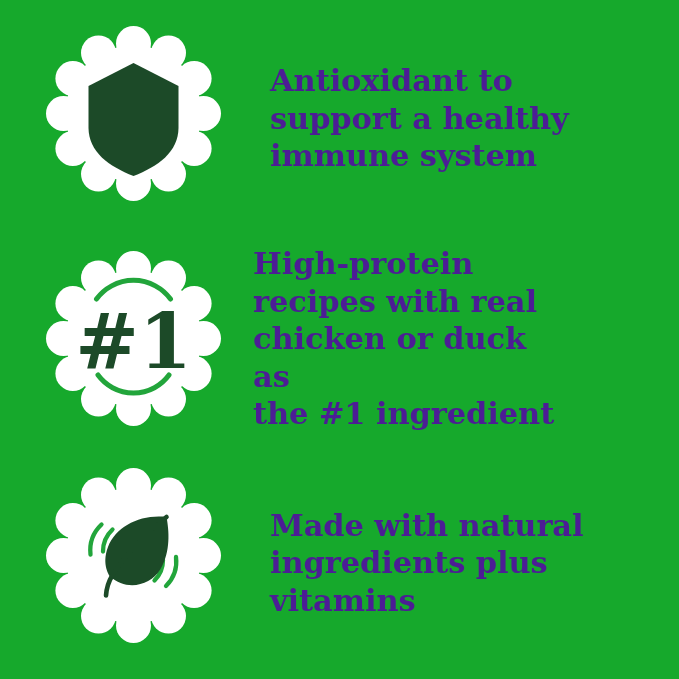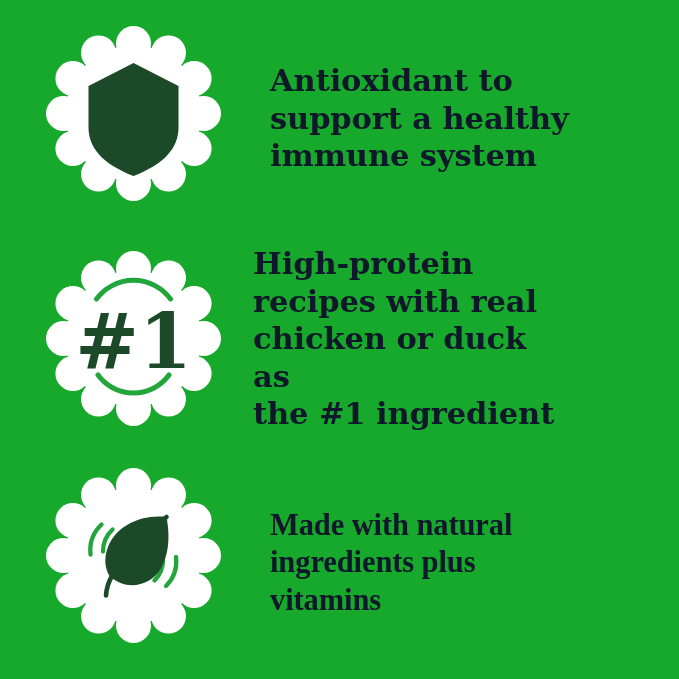--- a/index.html
+++ b/index.html
@@ -43,33 +43,33 @@
   }
   .badge svg {
     display: block;
     width: 175px;
     height: 175px;
     overflow: visible;
   }
 
   .feature-text {
     margin-left: 49px;
-    color: #0f172a;
+    color: #4c1d95;
     font-size: 30.5px;
     line-height: 37.5px;
     font-weight: bold;
     letter-spacing: -0.1px;
     max-width: 320px;
     white-space: pre-line;
     text-rendering: optimizeLegibility;
   }
 
   #feature-row-0 .feature-text { margin-top: 2px; }
   #feature-row-1 .feature-text { margin-top: 2px; margin-left: 32px; }
-  #feature-row-2 .feature-text { margin-top: 16px; font-family: Liberation Serif, serif; }
+  #feature-row-2 .feature-text { margin-top: 16px; }
 </style>
 </head>
 <body>
 
 <div id="page">
 
   <div class="feature-row" id="feature-row-0">
 
     <div class="badge">
       <svg viewBox="0 0 175 175" xmlns="http://www.w3.org/2000/svg" aria-hidden="true">

